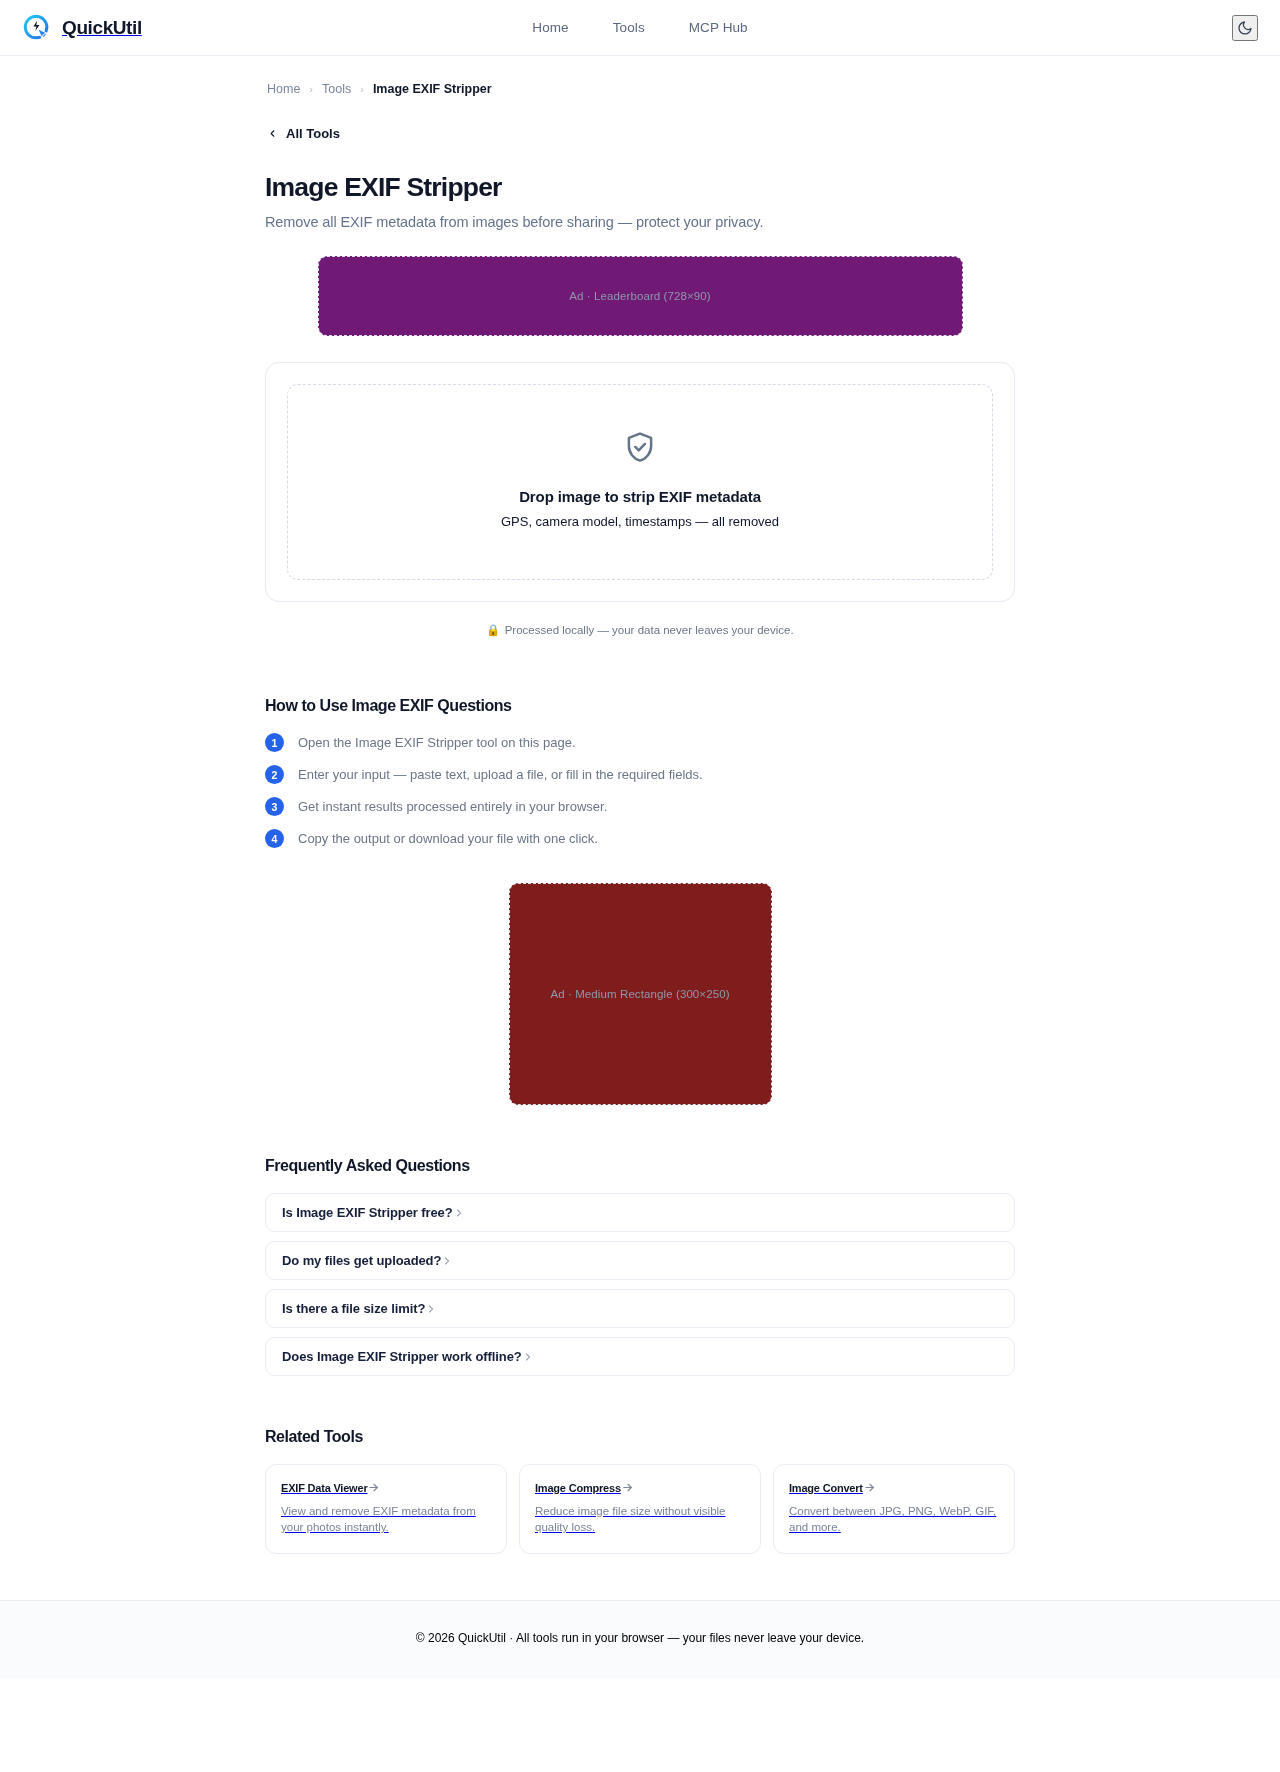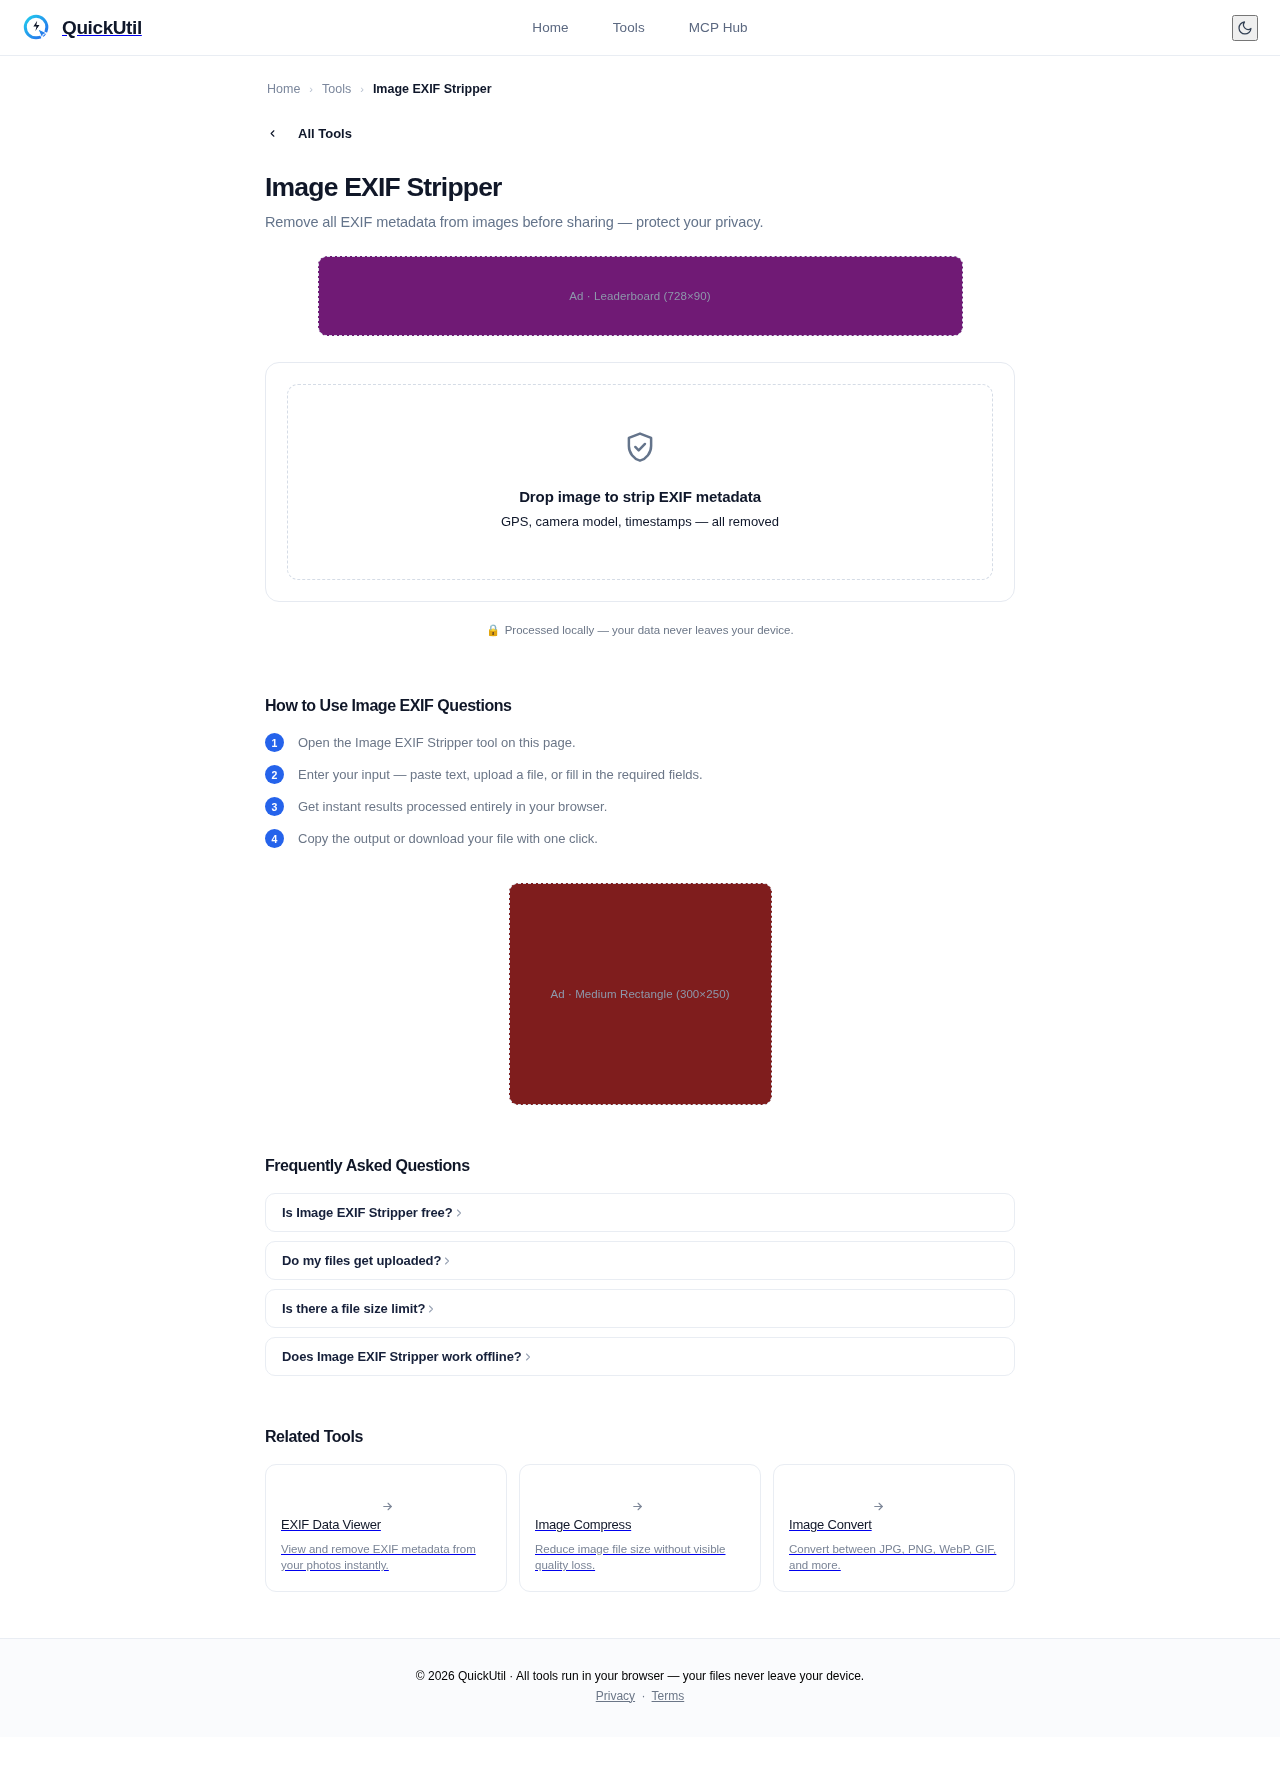--- a/index.html
+++ b/index.html
@@ -64,21 +64,21 @@
     font-size: 12.5px;
     padding-left: 2px;
   }
   .breadcrumb a { color: #7b879c; text-decoration: none; }
   .breadcrumb .sep { color: #b7c0cf; font-size: 11px; }
   .breadcrumb .current { color: #0f172a; font-weight: bold; }
 
   .all-tools {
     display: inline-flex;
     align-items: center;
-    gap: 20px;
+    gap: 8px;
     margin-top: 30px;
     font-size: 13px;
     font-weight: bold;
     color: #0f172a;
     text-decoration: none;
     padding-left: 2px;
   }
   .chev-left { display: block; }
 
   .page-title {
@@ -224,25 +224,24 @@
     border-radius: 11px;
     background: #fff;
     padding: 16px 15px 17px;
     cursor: pointer;
   }
   .related-head {
     display: flex;
     align-items: center;
   }
   .related-name {
-    font-size: 13px;
-    font-weight: normal;
+    font-size: 11px;
+    font-weight: bold;
     color: #101728;
     letter-spacing: -0.2px;
-    margin-top: 36px;
   }
   .related-arrow { margin-left: auto; color: #7d8798; display: block; }
   .related-desc {
     margin-top: 9px;
     font-size: 11.5px;
     line-height: 1.42;
     color: #7a8496;
   }
 
   
@@ -458,18 +457,13 @@
         </span>
         <span class="related-desc" style="display:block">Convert between JPG, PNG, WebP, GIF, and more.</span>
       </a>
 
     </div>
   </section>
 </main>
 
 <footer class="site-footer">
   <div class="footer-line">© 2026 QuickUtil · All tools run in your browser — your files never leave your device.</div>
-  <div class="footer-links">
-    <a href="#">Privacy</a>
-    <span class="dot-sep">·</span>
-    <a href="#">Terms</a>
-  </div>
 </footer>
 
 </body></html>

